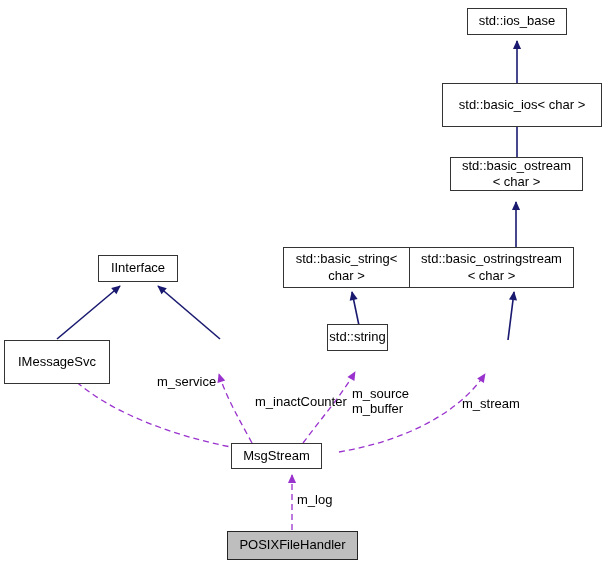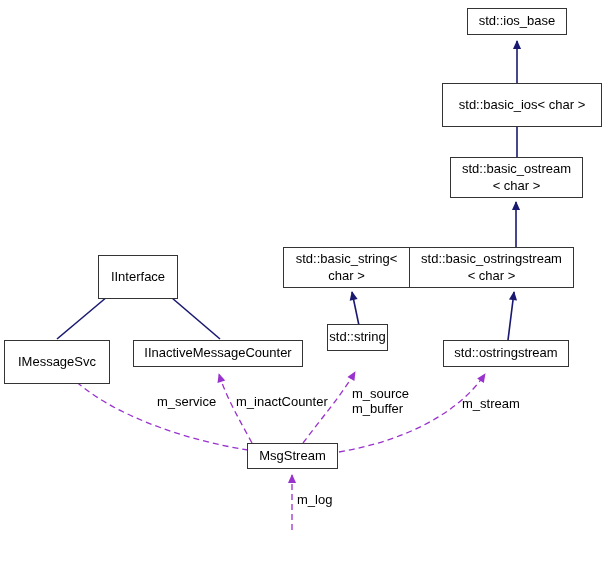--- a/index.html
+++ b/index.html
@@ -68,45 +68,44 @@
       <path d="M303,443 C320,420 341,396 355,372" marker-end="url(#arrow-purple)"></path>
       <path d="M339,452 C398,442 456,417 485,374" marker-end="url(#arrow-purple)"></path>
       <path d="M292,530 L292,475" marker-end="url(#arrow-purple)"></path>
     </g>
   </svg>
 
   <div class="node" style="left:467px;top:8px;width:100px;height:27px">std::ios_base</div>
 
   <div class="node" style="left:442px;top:83px;width:160px;height:44px">std::basic_ios&lt; char &gt;</div>
 
-  <div class="node" style="left:450px;top:157px;width:133px;height:41px">std::basic_ostream
+  <div class="node" style="left:450px;top:157px;width:133px;height:34px">std::basic_ostream
 &lt; char &gt;</div>
 
   <div class="node" style="left:409px;top:247px;width:165px;height:41px">std::basic_ostringstream
 &lt; char &gt;</div>
 
-  <div class="node" style="left:443px;top:340px;width:126px;height:27px">std::ostringstream</div>
 
   <div class="node" style="left:283px;top:247px;width:127px;height:41px">std::basic_string&lt;
 char &gt;</div>
 
   <div class="node" style="left:327px;top:324px;width:61px;height:27px">std::string</div>
 
-  <div class="node" style="left:98px;top:255px;width:80px;height:44px">IInterface</div>
+  <div class="node" style="left:98px;top:255px;width:80px;height:27px">IInterface</div>
 
   <div class="node" style="left:4px;top:340px;width:106px;height:44px">IMessageSvc</div>
 
-  <div class="node" style="left:133px;top:340px;width:170px;height:27px">IInactiveMessageCounter</div>
 
-  <div class="node" style="left:247px;top:443px;width:91px;height:26px">MsgStream</div>
+  <div class="node" style="left:231px;top:443px;width:91px;height:26px">MsgStream</div>
 
+  <div class="node focus" style="left:227px;top:531px;width:131px;height:29px">POSIXFileHandler</div>
 
-  <div class="edge-label" style="left:157px;top:394px">m_service</div>
+  <div class="edge-label" style="left:157px;top:374px">m_service</div>
 
-  <div class="edge-label" style="left:236px;top:394px">m_inactCounter</div>
+  <div class="edge-label" style="left:255px;top:394px">m_inactCounter</div>
 
   <div class="edge-label" style="left:352px;top:386px">m_source
 m_buffer</div>
 
   <div class="edge-label" style="left:462px;top:396px">m_stream</div>
 
   <div class="edge-label" style="left:297px;top:492px">m_log</div>
 
 </div>
 

